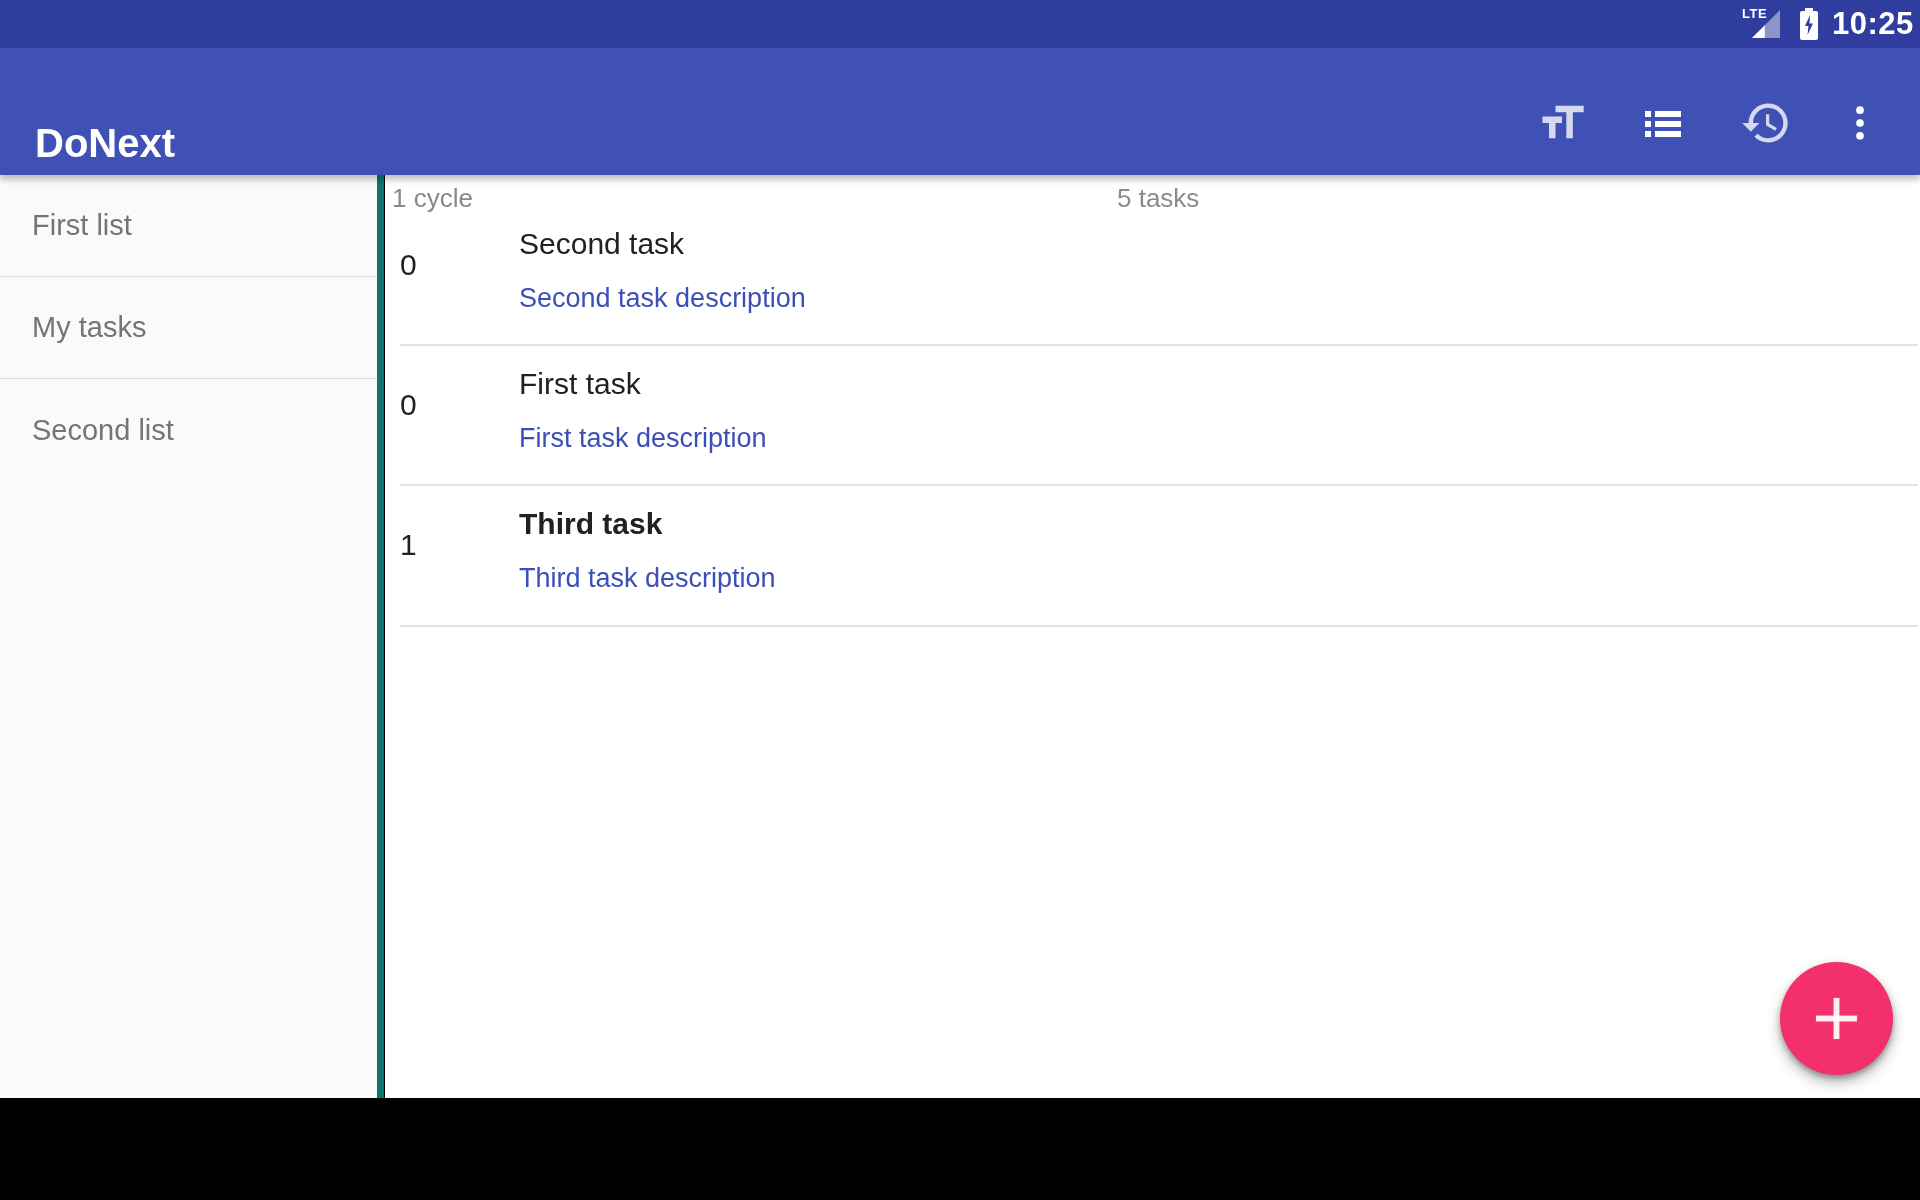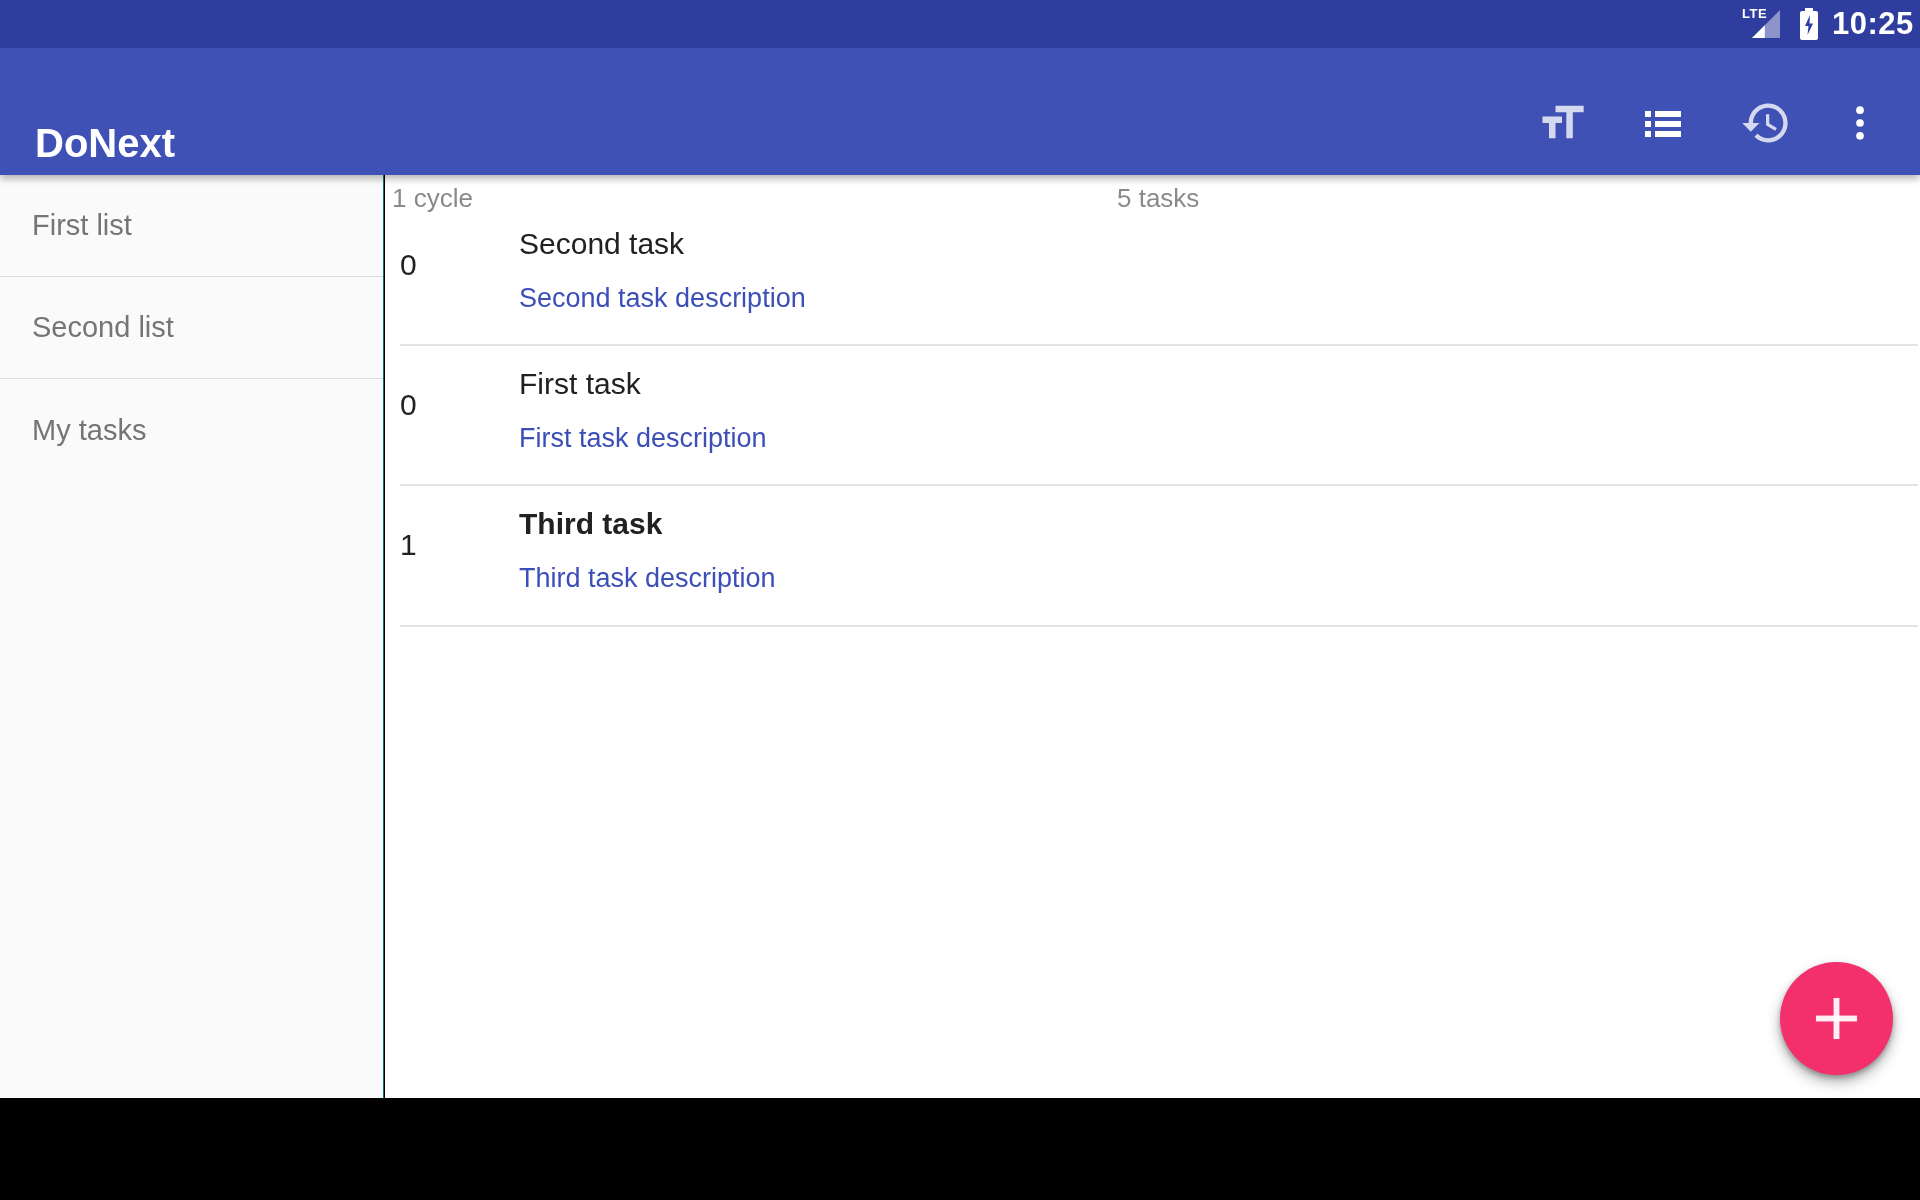--- a/index.html
+++ b/index.html
@@ -38,21 +38,21 @@
     position:absolute; top:39px; width:72px; height:72px;
     display:flex; align-items:center; justify-content:center;
   }
   .action-format-size { left:1526px; }
   .action-list       { left:1627px; }
   .action-history    { left:1730px; }
   .action-overflow   { left:1824px; }
   
   .sidebar {
     position:absolute; left:0; top:175px; width:384px; height:923px;
-    background:#FAFAFA; border-right:1px solid #0f766e; box-sizing:border-box;
+    background:#FAFAFA; border-right:7px solid #0f766e; box-sizing:border-box;
     z-index:5;
   }
   .sidebar-item {
     position:relative; height:102px; box-sizing:border-box;
     border-bottom:1px solid #DCDCDC;
     display:flex; align-items:center; padding-left:32px;
     color:#757575; font-size:29px; cursor:pointer; background:#FAFAFA;
   }
   .sidebar-item:last-child { border-bottom:none; }
   
@@ -160,24 +160,24 @@
         <circle cx="12" cy="19" r="2.1" fill="#ffffff"></circle>
       </svg>
     </div>
   </div>
 
   <div class="sidebar">
     <div class="sidebar-item">
       <span>First list</span>
     </div>
     <div class="sidebar-item">
+      <span>My tasks</span>
+    </div>
+    <div class="sidebar-item">
       <span>Second list</span>
-    </div>
-    <div class="sidebar-item">
-      <span>My tasks</span>
     </div>
   </div>
 
   <div class="main">
     <span class="list-header-left">1 cycle</span>
     <span class="list-header-right">5 tasks</span>
 
     <div class="task-row r1">
       <span class="task-count">0</span>
       <span class="task-title">Second task</span>

